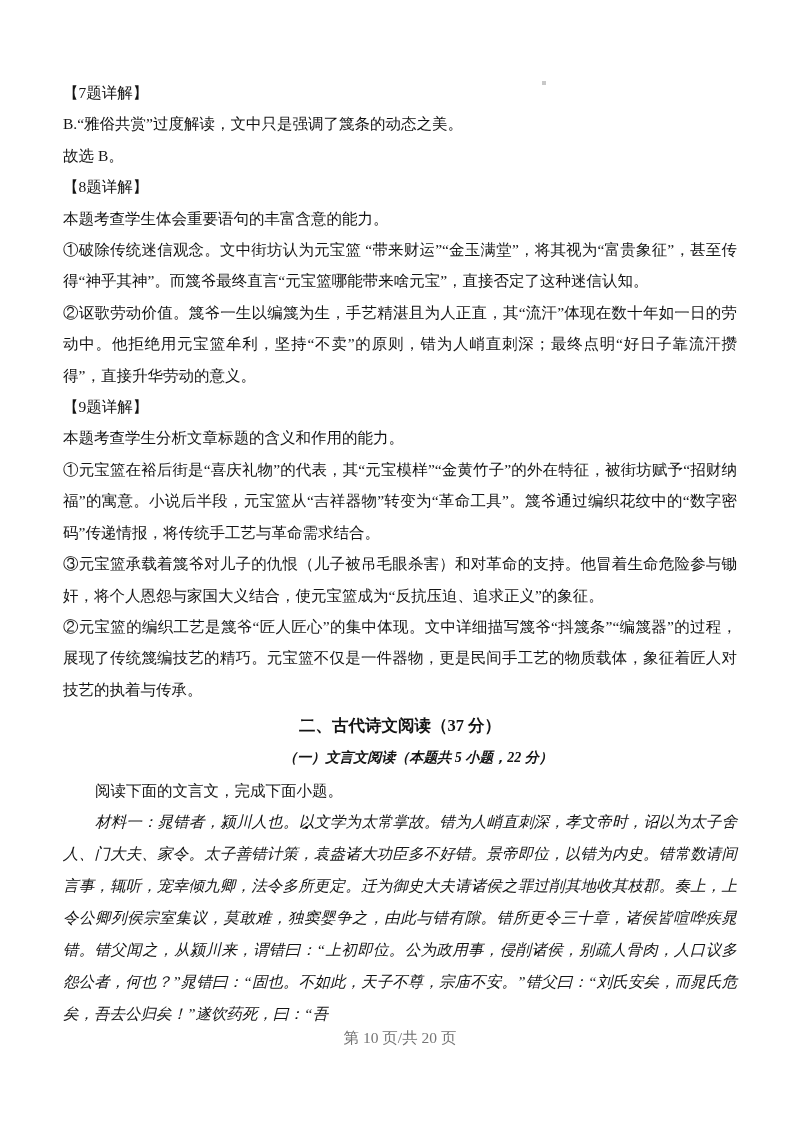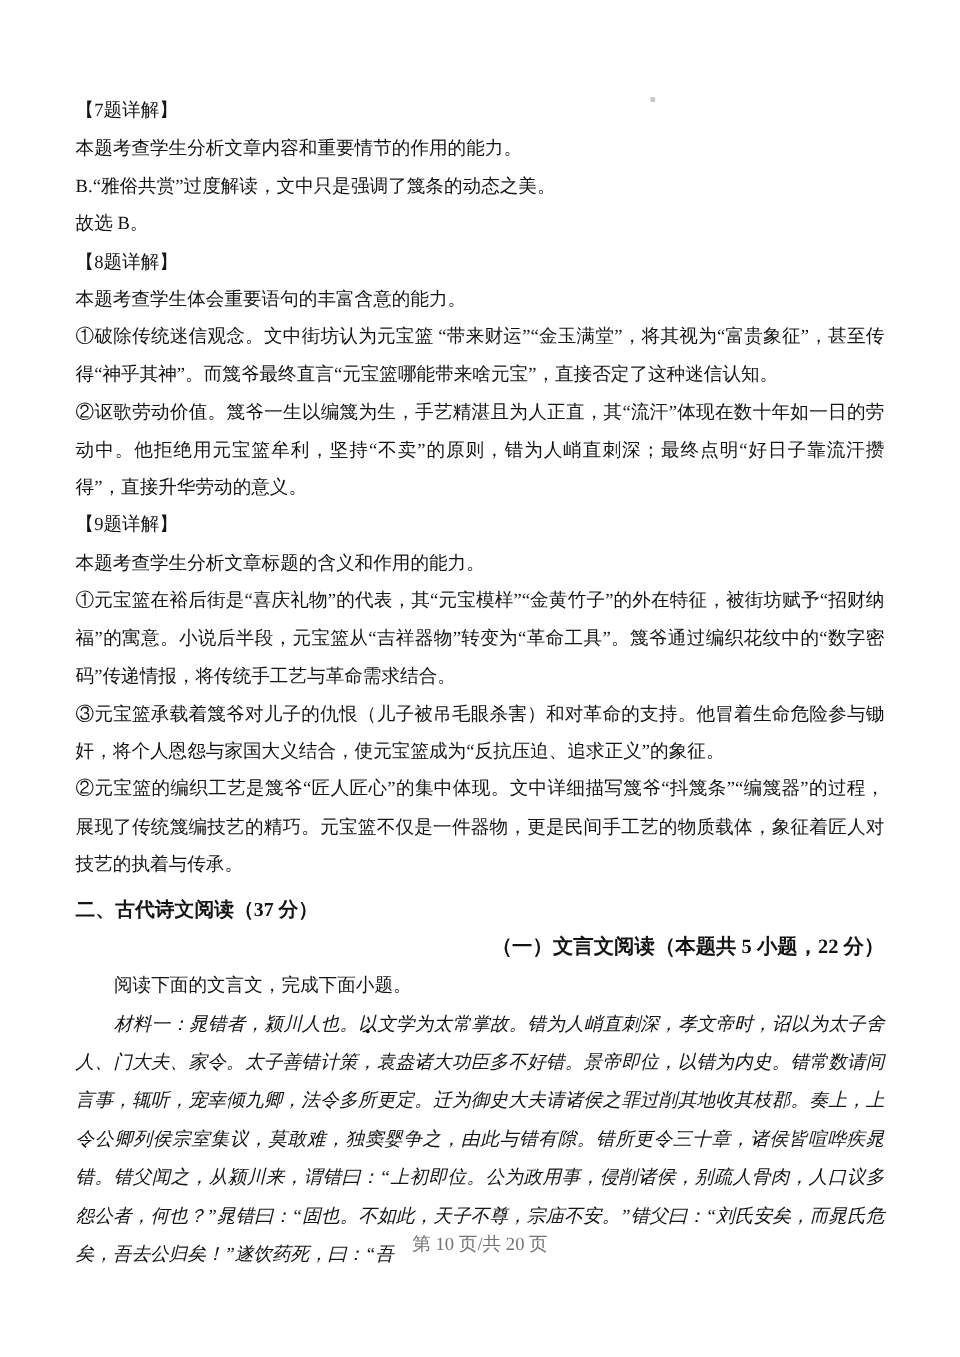--- a/index.html
+++ b/index.html
@@ -25,27 +25,28 @@
     font-size: 15.5px;
     line-height: 31.4px;
     text-align: justify;
     word-break: break-all;
   }
   #doc p.label { text-align: left; }
   #doc p.heading1 {
     font-weight: 700;
     font-size: 16.5px;
     margin-top: 5px;
-    text-align: left;
+    text-align: center;
   }
   #doc p.heading2 {
     font-weight: 700;
-    font-size: 17px;
+    font-size: 14px;
     text-indent: 36px;
-    text-align: right;
+    text-align: center;
+    font-style: italic;
   }
   #doc p.indent { text-indent: 32px; margin-top: 2px; }
   #doc p.material {
     font-style: italic;
     text-indent: 32px;
     line-height: 32px;
   }
   .u {
     text-underline-offset: 5px;
     text-decoration-thickness: 1px;
@@ -80,21 +81,20 @@
     height: 4px;
     background: #c8c8c8;
   }
 </style>
 </head>
 <body>
 
 <div class="page">
   <main id="doc">
       <p class="label">【7题详解】</p>
-      <p class="body">本题考查学生分析文章内容和重要情节的作用的能力。</p>
       <p class="body">B.“雅俗共赏”过度解读，文中只是强调了篾条的动态之美。</p>
       <p class="body">故选 B。</p>
       <p class="label">【8题详解】</p>
       <p class="body">本题考查学生体会重要语句的丰富含意的能力。</p>
       <p class="body">①破除传统迷信观念。文中街坊认为元宝篮 “带来财运”“金玉满堂”，将其视为“富贵象征”，甚至传得“神乎其神”。而篾爷最终直言“元宝篮哪能带来啥元宝”，直接否定了这种迷信认知。</p>
       <p class="body">②讴歌劳动价值。篾爷一生以编篾为生，手艺精湛且为人正直，其“流汗”体现在数十年如一日的劳动中。他拒绝用元宝篮牟利，坚持“不卖”的原则，错为人峭直刺深；最终点明“好日子靠流汗攒得”，直接升华劳动的意义。</p>
       <p class="label">【9题详解】</p>
       <p class="body">本题考查学生分析文章标题的含义和作用的能力。</p>
       <p class="body">①元宝篮在裕后街是“喜庆礼物”的代表，其“元宝模样”“金黄竹子”的外在特征，被街坊赋予“招财纳福”的寓意。小说后半段，元宝篮从“吉祥器物”转变为“革命工具”。篾爷通过编织花纹中的“数字密码”传递情报，将传统手工艺与革命需求结合。</p>
       <p class="body">③元宝篮承载着篾爷对儿子的仇恨（儿子被吊毛眼杀害）和对革命的支持。他冒着生命危险参与锄奸，将个人恩怨与家国大义结合，使元宝篮成为“反抗压迫、追求正义”的象征。</p>

